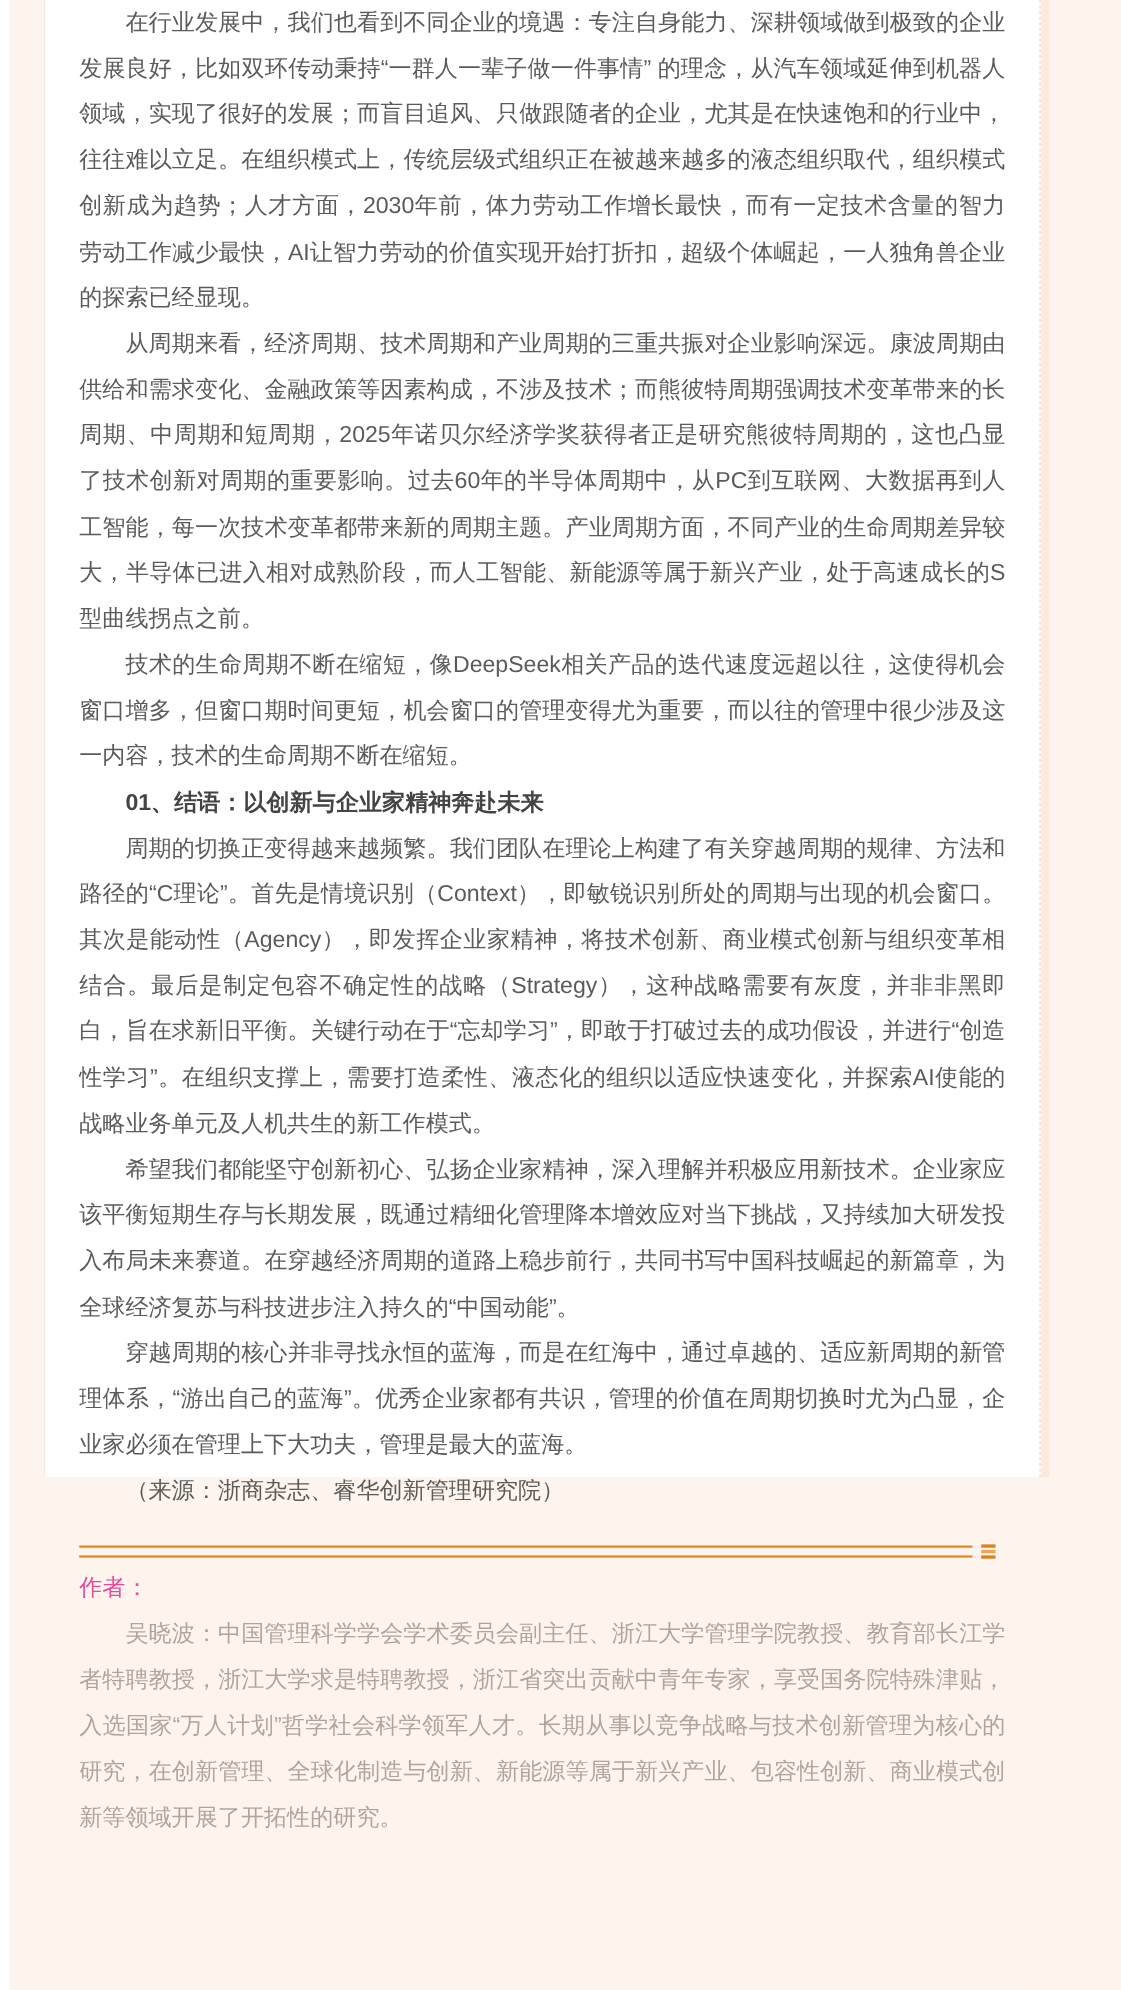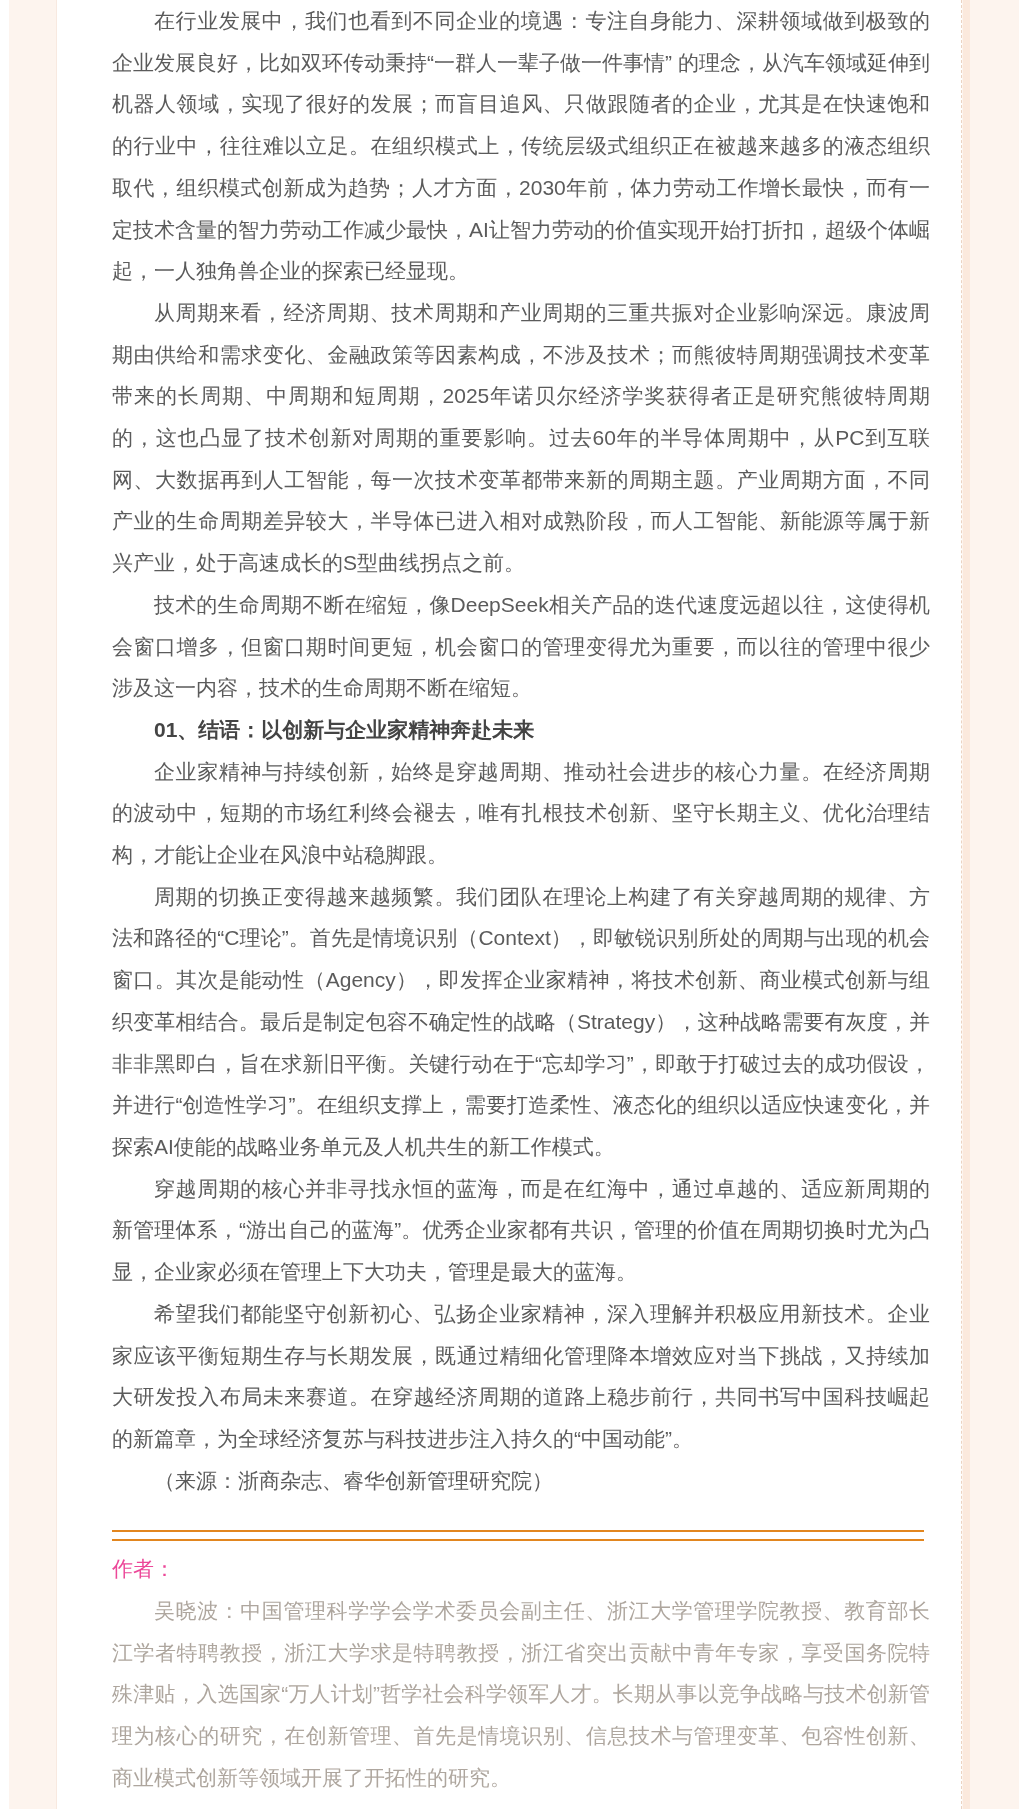--- a/index.html
+++ b/index.html
@@ -12,27 +12,26 @@
     overflow: hidden;
   }
   .page-bg {
     position: absolute;
     left: 9px; top: 0;
     width: 1010px; height: 1809px;
     background: #fdf4ee;
   }
   .article-card {
     position: absolute;
-    left: 56px; top: 0;
-    width: 906px; height: 1809px;
+    left: 40px; top: 0;
+    width: 906px; height: 1343px;
     background: #ffffff;
     border-left: 1px solid #f8e9e0;
     border-right: 1px dashed #ecd3c2;
     box-sizing: border-box;
-    padding-left: 24px;
   }
   .article-card::after {
     content: "";
     position: absolute;
     right: -9px; top: 0;
     width: 7px; height: 100%;
     background: #fbe9dd;
   }
   .article {
     padding: 0 31px;
@@ -88,33 +87,32 @@
 
 <div class="article-card">
   <div class="article">
 
     <p>在行业发展中，我们也看到不同企业的境遇：专注自身能力、深耕领域做到极致的企业发展良好，比如双环传动秉持“一群人一辈子做一件事情” 的理念，从汽车领域延伸到机器人领域，实现了很好的发展；而盲目追风、只做跟随者的企业，尤其是在快速饱和的行业中，往往难以立足。在组织模式上，传统层级式组织正在被越来越多的液态组织取代，组织模式创新成为趋势；人才方面，2030年前，体力劳动工作增长最快，而有一定技术含量的智力劳动工作减少最快，AI让智力劳动的价值实现开始打折扣，超级个体崛起，一人独角兽企业的探索已经显现。</p>
     <p>从周期来看，经济周期、技术周期和产业周期的三重共振对企业影响深远。康波周期由供给和需求变化、金融政策等因素构成，不涉及技术；而熊彼特周期强调技术变革带来的长周期、中周期和短周期，2025年诺贝尔经济学奖获得者正是研究熊彼特周期的，这也凸显了技术创新对周期的重要影响。过去60年的半导体周期中，从PC到互联网、大数据再到人工智能，每一次技术变革都带来新的周期主题。产业周期方面，不同产业的生命周期差异较大，半导体已进入相对成熟阶段，而人工智能、新能源等属于新兴产业，处于高速成长的S型曲线拐点之前。</p>
     <p>技术的生命周期不断在缩短，像DeepSeek相关产品的迭代速度远超以往，这使得机会窗口增多，但窗口期时间更短，机会窗口的管理变得尤为重要，而以往的管理中很少涉及这一内容，技术的生命周期不断在缩短。</p>
 
     <p class="section-heading">01、结语：以创新与企业家精神奔赴未来</p>
 
-    <p>企业家精神与持续创新，始终是穿越周期、推动社会进步的核心力量。在经济周期的波动中，短期的市场红利终会褪去，唯有扎根技术创新、坚守长期主义、优化治理结构，才能让企业在风浪中站稳脚跟。</p>
     <p>周期的切换正变得越来越频繁。我们团队在理论上构建了有关穿越周期的规律、方法和路径的“C理论”。首先是情境识别（Context），即敏锐识别所处的周期与出现的机会窗口。其次是能动性（Agency），即发挥企业家精神，将技术创新、商业模式创新与组织变革相结合。最后是制定包容不确定性的战略（Strategy），这种战略需要有灰度，并非非黑即白，旨在求新旧平衡。关键行动在于“忘却学习”，即敢于打破过去的成功假设，并进行“创造性学习”。在组织支撑上，需要打造柔性、液态化的组织以适应快速变化，并探索AI使能的战略业务单元及人机共生的新工作模式。</p>
+    <p>希望我们都能坚守创新初心、弘扬企业家精神，深入理解并积极应用新技术。企业家应该平衡短期生存与长期发展，既通过精细化管理降本增效应对当下挑战，又持续加大研发投入布局未来赛道。在穿越经济周期的道路上稳步前行，共同书写中国科技崛起的新篇章，为全球经济复苏与科技进步注入持久的“中国动能”。</p>
     <p>穿越周期的核心并非寻找永恒的蓝海，而是在红海中，通过卓越的、适应新周期的新管理体系，“游出自己的蓝海”。优秀企业家都有共识，管理的价值在周期切换时尤为凸显，企业家必须在管理上下大功夫，管理是最大的蓝海。</p>
-    <p>希望我们都能坚守创新初心、弘扬企业家精神，深入理解并积极应用新技术。企业家应该平衡短期生存与长期发展，既通过精细化管理降本增效应对当下挑战，又持续加大研发投入布局未来赛道。在穿越经济周期的道路上稳步前行，共同书写中国科技崛起的新篇章，为全球经济复苏与科技进步注入持久的“中国动能”。</p>
 
     <p>（来源：浙商杂志、睿华创新管理研究院）</p>
 
     <div class="divider">
       <span class="divider-lines"></span>
       <span class="menu-icon">
         <i></i>
         <i class="mid"></i>
         <i></i>
       </span>
     </div>
 
     <p class="author-label">作者：</p>
-    <p class="author-bio">吴晓波：中国管理科学学会学术委员会副主任、浙江大学管理学院教授、教育部长江学者特聘教授，浙江大学求是特聘教授，浙江省突出贡献中青年专家，享受国务院特殊津贴，入选国家“万人计划”哲学社会科学领军人才。长期从事以竞争战略与技术创新管理为核心的研究，在创新管理、首先是情境识别、信息技术与管理变革、包容性创新、商业模式创新等领域开展了开拓性的研究。</p>
+    <p class="author-bio">吴晓波：中国管理科学学会学术委员会副主任、浙江大学管理学院教授、教育部长江学者特聘教授，浙江大学求是特聘教授，浙江省突出贡献中青年专家，享受国务院特殊津贴，入选国家“万人计划”哲学社会科学领军人才。长期从事以竞争战略与技术创新管理为核心的研究，在创新管理、全球化制造与创新、新能源等属于新兴产业、包容性创新、商业模式创新等领域开展了开拓性的研究。</p>
 
   </div>
 </div>
 
 </body></html>

